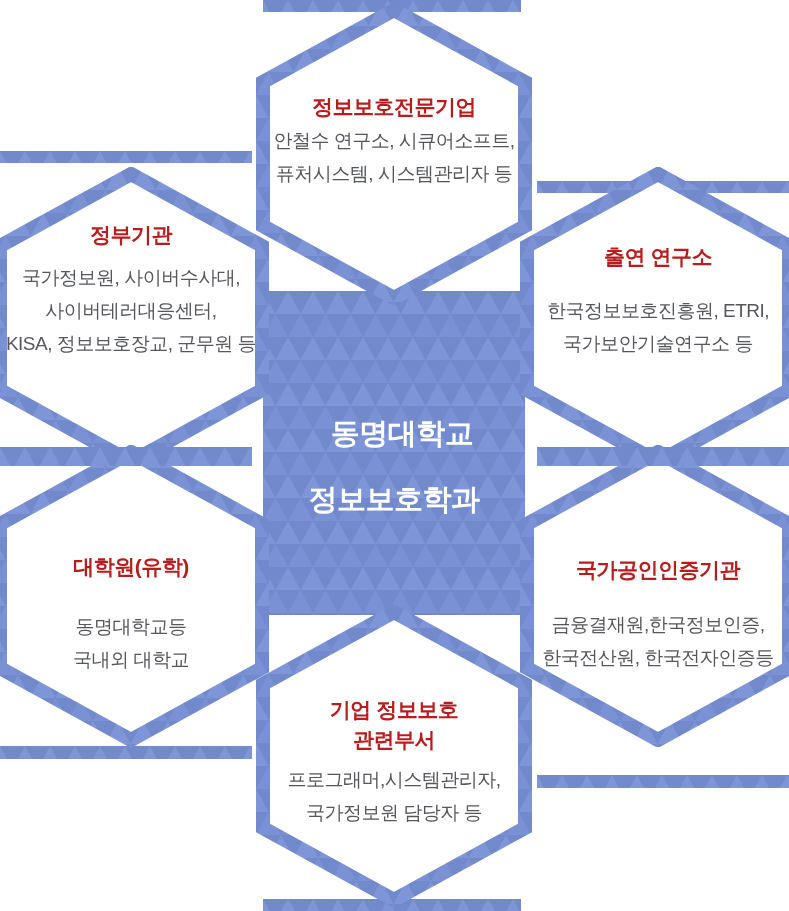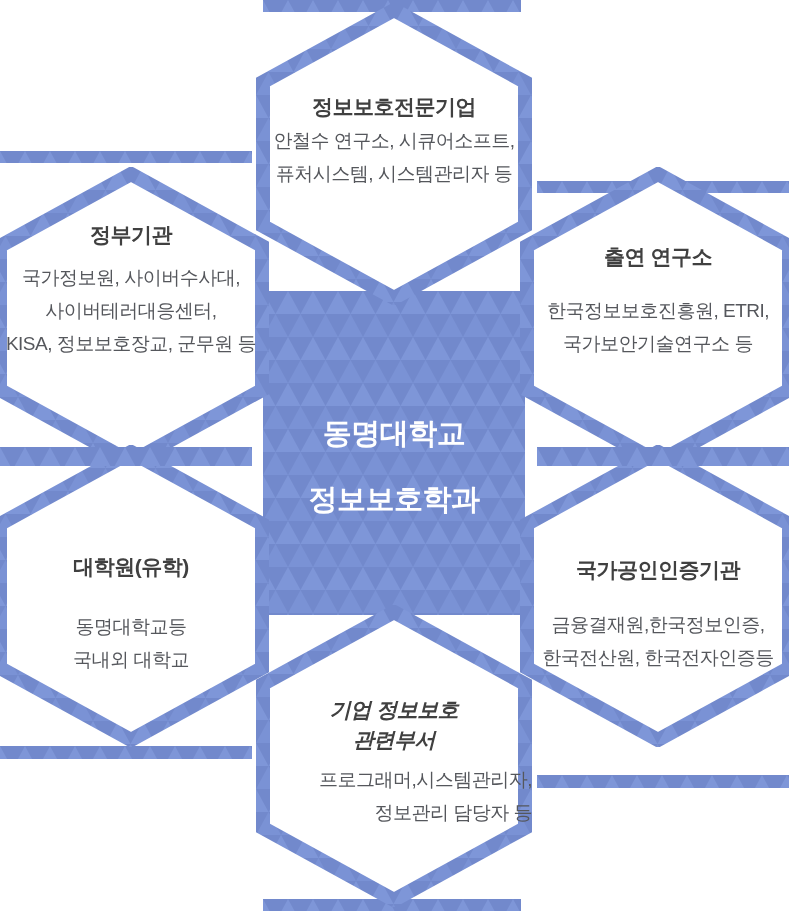--- a/index.html
+++ b/index.html
@@ -9,38 +9,38 @@
   }
   
   .pat-rect{position:absolute;}
   .pat-rect svg{display:block;}
   
   .hex{position:absolute;width:276px;height:302px;}
   .hex svg{position:absolute;left:0;top:0;display:block;}
   .hex polygon.hex-poly{fill:#ffffff;stroke:url(#tri);stroke-width:14;}
   .hex-content{position:absolute;left:0;top:0;width:276px;text-align:center;}
   .hex-title{
-    font-size:21px;font-weight:bold;color:#404040;line-height:26px;
+    font-size:21px;font-weight:bold;color:#b91c1c;line-height:26px;
     white-space:pre-line;letter-spacing:-0.5px;
   }
   .hex-body{font-size:19px;color:#55575C;line-height:33px;letter-spacing:-0.5px;}
   
   .hex--top    .hex-content{padding-top:91px;}  .hex--top    .hex-body{margin-top:4px;}
   .hex--tl     .hex-content{padding-top:55px;}  .hex--tl     .hex-body{margin-top:13px;}
   .hex--tr     .hex-content{padding-top:77px;}  .hex--tr     .hex-body{margin-top:24px;}
   .hex--bl     .hex-content{padding-top:109px;} .hex--bl     .hex-body{margin-top:30px;}
   .hex--br     .hex-content{padding-top:112px;} .hex--br     .hex-body{margin-top:25px;}
-  .hex--bottom .hex-content{padding-top:90px;}  .hex--bottom .hex-body{margin-top:8px;text-align:right;}
-  .hex--bottom .hex-title{line-height:30px;font-style:italic;}
+  .hex--bottom .hex-content{padding-top:90px;}  .hex--bottom .hex-body{margin-top:8px;}
+  .hex--bottom .hex-title{line-height:30px;}
   
   .center-line{
     position:absolute;left:263px;width:262px;text-align:center;
     color:#ffffff;font-weight:bold;font-size:29px;line-height:36px;letter-spacing:-0.5px;
   }
-  #center-line-1{top:415px;}
+  #center-line-1{top:415px;margin-left:8px;}
   #center-line-2{top:469px;margin-top:12px;}
 </style>
 </head>
 <body>
 
 <div id="canvas">
 
   <svg width="0" height="0" style="position:absolute" aria-hidden="true">
     <defs>
       <pattern id="tri" patternUnits="userSpaceOnUse" width="25" height="46">
@@ -158,21 +158,21 @@
 
   <div class="hex hex--bottom" style="left:256px;top:605px;">
     <svg width="276" height="302" viewBox="0 0 276 302">
       <polygon class="hex-poly" points="138,7 269,79 269,223 138,295 7,223 7,79"></polygon>
     </svg>
     <div class="hex-content">
       <div class="hex-title">기업 정보보호
 관련부서</div>
       <div class="hex-body">
         <div>프로그래머,시스템관리자,</div>
-        <div>정보관리 담당자 등</div>
+        <div>국가정보원 담당자 등</div>
       </div>
     </div>
   </div>
 
   <div class="pat-rect" style="left:0;top:447px;">
     <svg width="252" height="19">
         <rect width="252" height="19" fill="url(#tri)"></rect>
       </svg>
     </div>
   <div class="pat-rect" style="left:537px;top:447px;">

